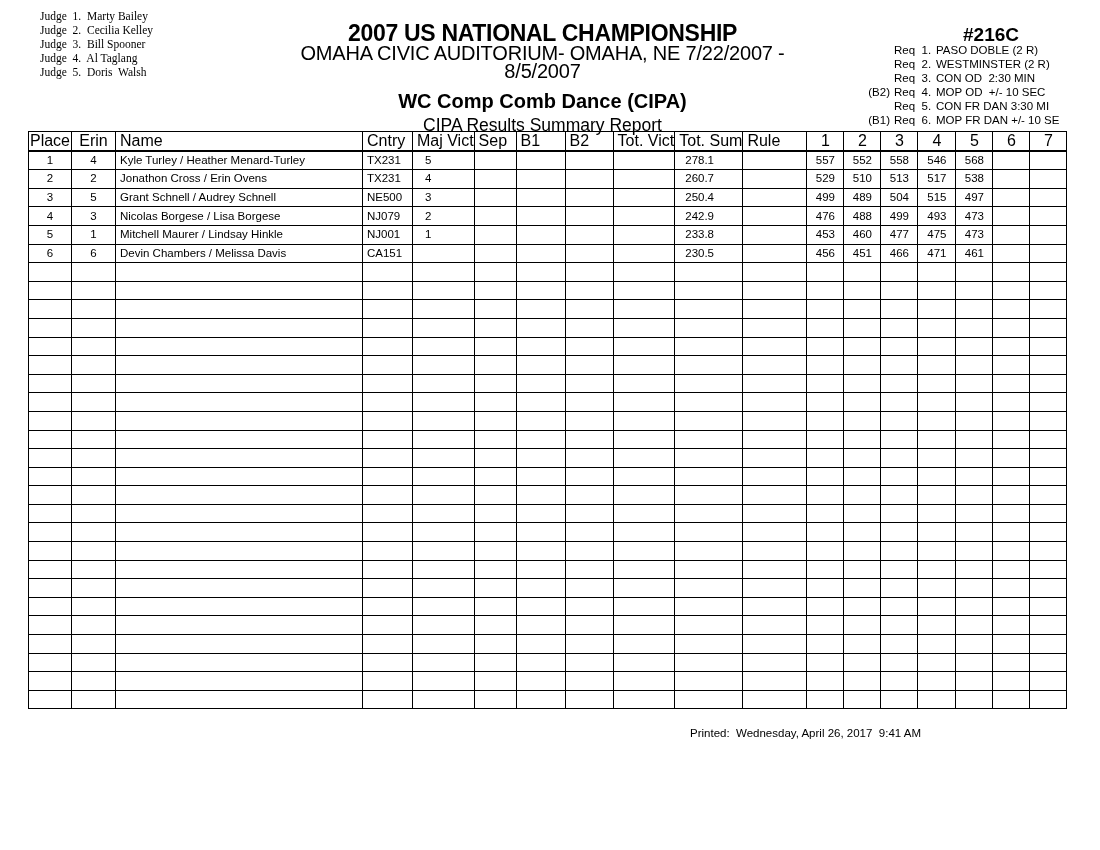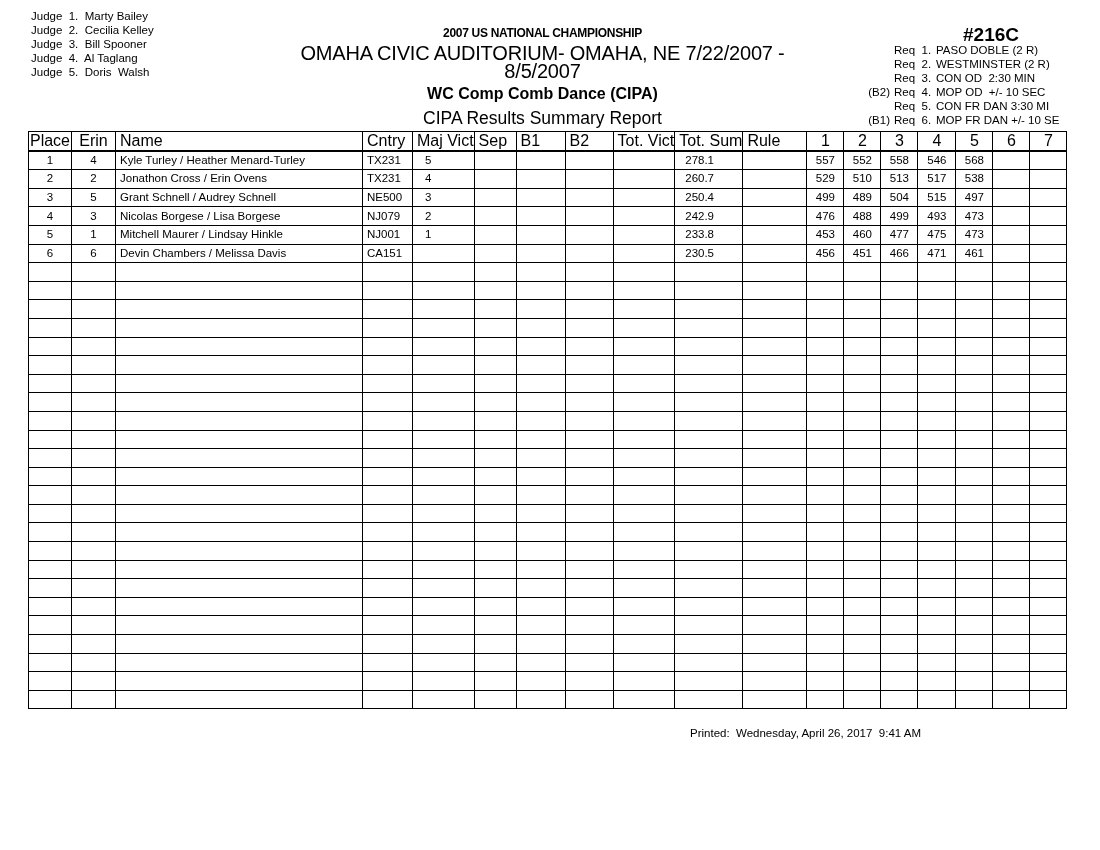--- a/index.html
+++ b/index.html
@@ -1,30 +1,30 @@
 <!DOCTYPE html>
 <html><head>
   <meta charset="utf-8">
   <style>
     html, body { margin: 0; padding: 0; background: #ffffff; }
     body {
       width: 1100px; height: 850px; position: relative; overflow: hidden;
       font-family: "Liberation Sans", sans-serif; color: #000;
     }
     .judges {
-      position: absolute; left: 31px; top: 9px;
-      font-size: 11.5px; line-height: 14px;
+      position: absolute; left: 40px; top: 9px;
+      font-size: 11.5px; line-height: 14px; font-family: Liberation Serif, serif;
     }
     .judges .row { white-space: pre; }
     .center-head {
       position: absolute; left: 290px; width: 505px; top: 22px; text-align: center;
     }
-    .center-head .t1 { font-size: 12px; font-weight: bold; line-height: 22px; letter-spacing: -0.3px; }
+    .center-head .t1 { font-size: 23px; font-weight: bold; line-height: 22px; letter-spacing: -0.3px; }
     .center-head .t2 { font-size: 20px; line-height: 18px; letter-spacing: -0.2px; }
-    .center-head .t3 { font-size: 16px; font-weight: bold; line-height: 26px; margin-top: 1px; }
+    .center-head .t3 { font-size: 20px; font-weight: bold; line-height: 26px; margin-top: 8px; }
     .center-head .t4 { font-size: 17.5px; line-height: 22px; }
     .event-no {
       position: absolute; left: 963px; top: 24px; font-size: 19px; font-weight: bold; line-height: 22px; text-align: right;
     }
     .reqs {
       position: absolute; left: 860px; top: 43px; font-size: 11.5px; line-height: 14px;
     }
     .reqs .r { white-space: pre; display: flex; }
     .reqs .pre { display: inline-block; width: 30px; text-align: right; margin-right: 4px; }
     .reqs .lab { display: inline-block; width: 42px; }

